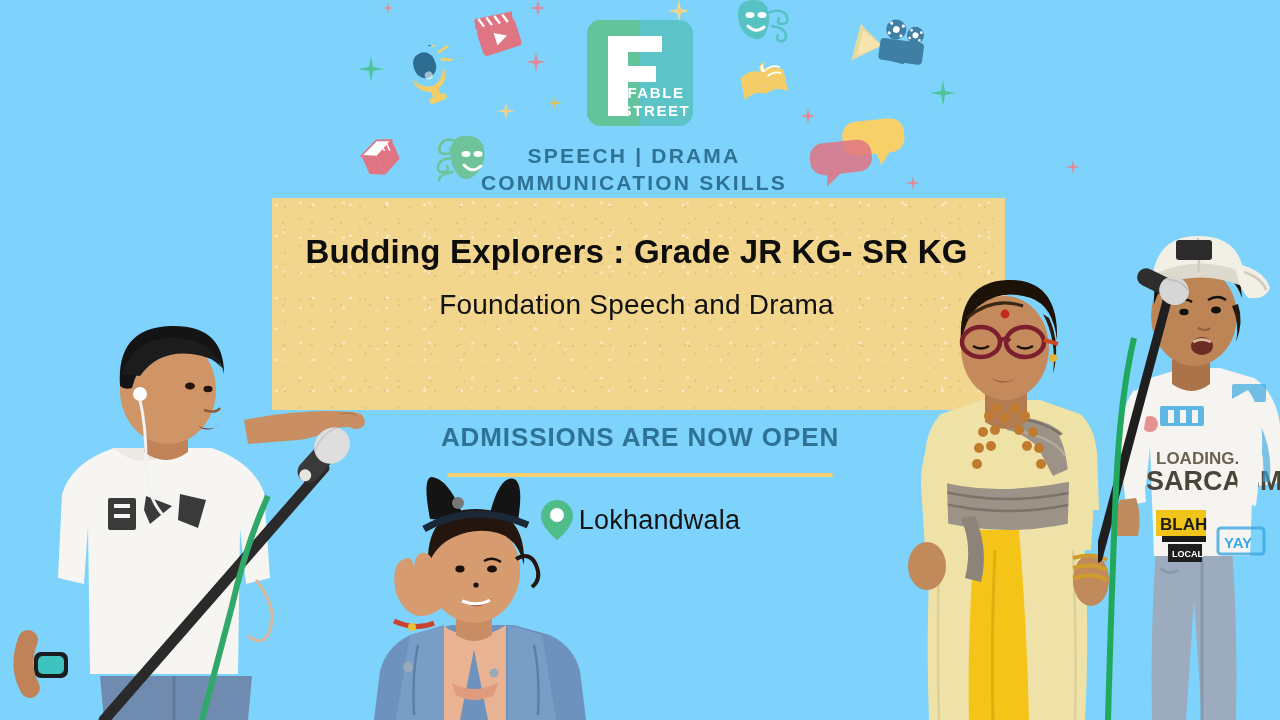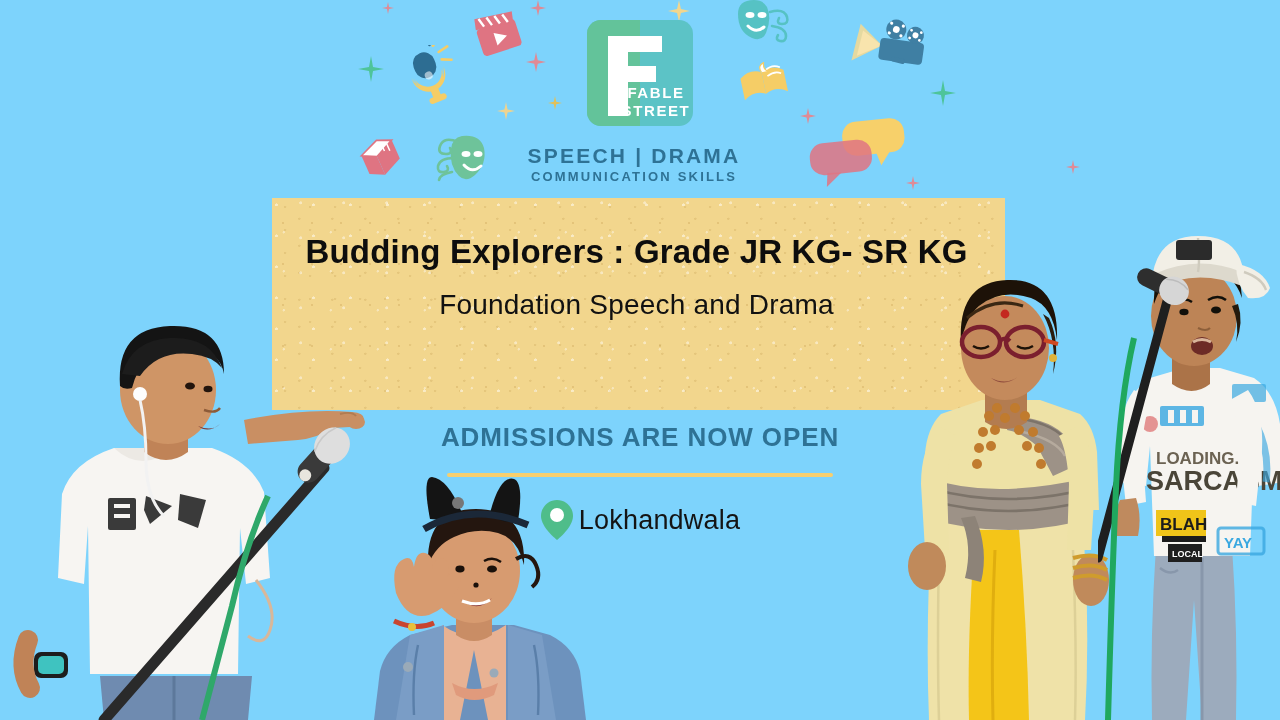--- a/index.html
+++ b/index.html
@@ -21,21 +21,21 @@
     width:118px; height:118px; z-index:5;
   }
   .logo-mark { width:118px; height:118px; display:block; }
 
   .tagline {
     position:absolute; left:0; right:12px; top:142px; z-index:5;
     text-align:center; color:#2e7295;
     font-weight:700; letter-spacing:2.2px; line-height:1.30;
   }
   .tagline .l1 { font-size:21px; display:block; }
-  .tagline .l2 { font-size:13px; display:block; }
+  .tagline .l2 { font-size:21px; display:block; }
 
   
   .banner {
     position:absolute; left:272px; top:198px; width:733px; height:212px;
     background:#f2d68d; z-index:4;
     background-image:
       radial-gradient(circle at 12% 22%, rgba(255,255,255,.50) 0 1.2px, transparent 1.6px),
       radial-gradient(circle at 38% 61%, rgba(190,150,70,.28) 0 1.1px, transparent 1.5px),
       radial-gradient(circle at 67% 14%, rgba(255,255,255,.45) 0 1.3px, transparent 1.7px),
       radial-gradient(circle at 83% 77%, rgba(190,150,70,.25) 0 1px, transparent 1.4px),

